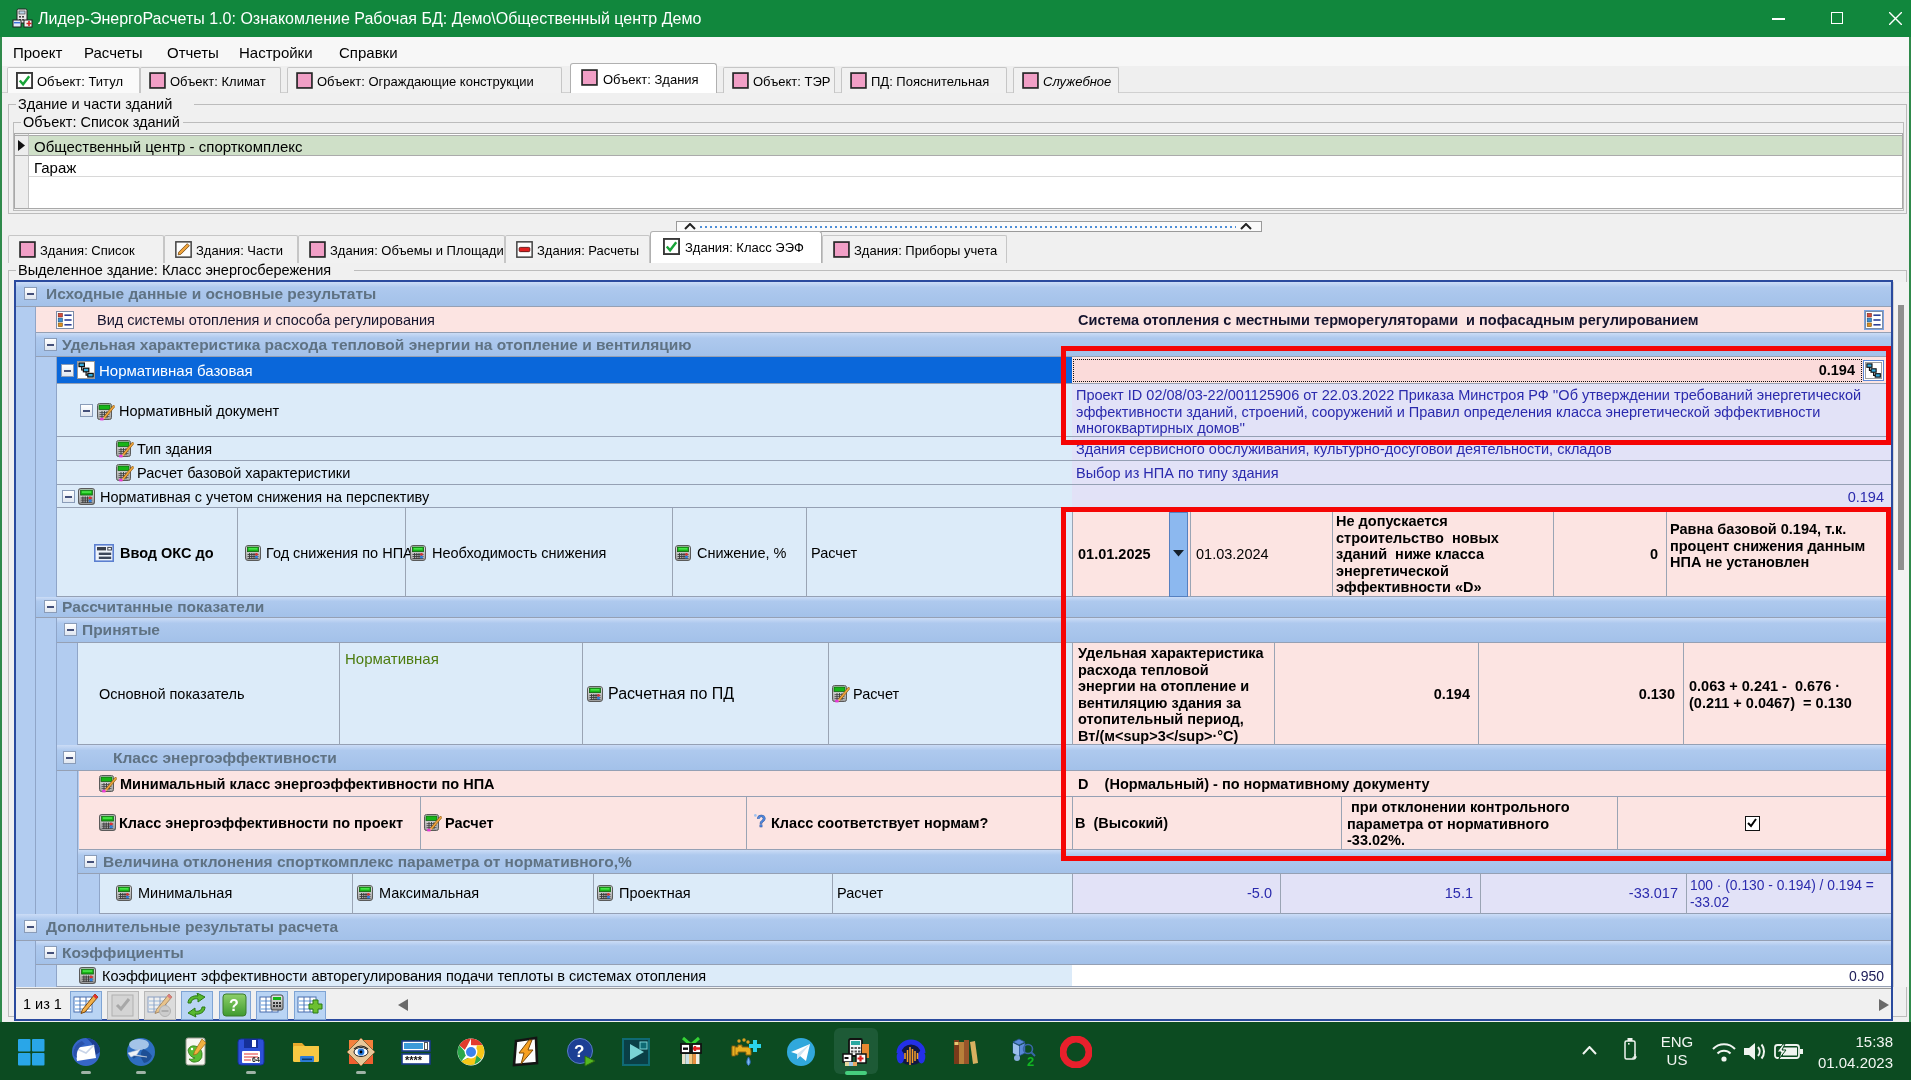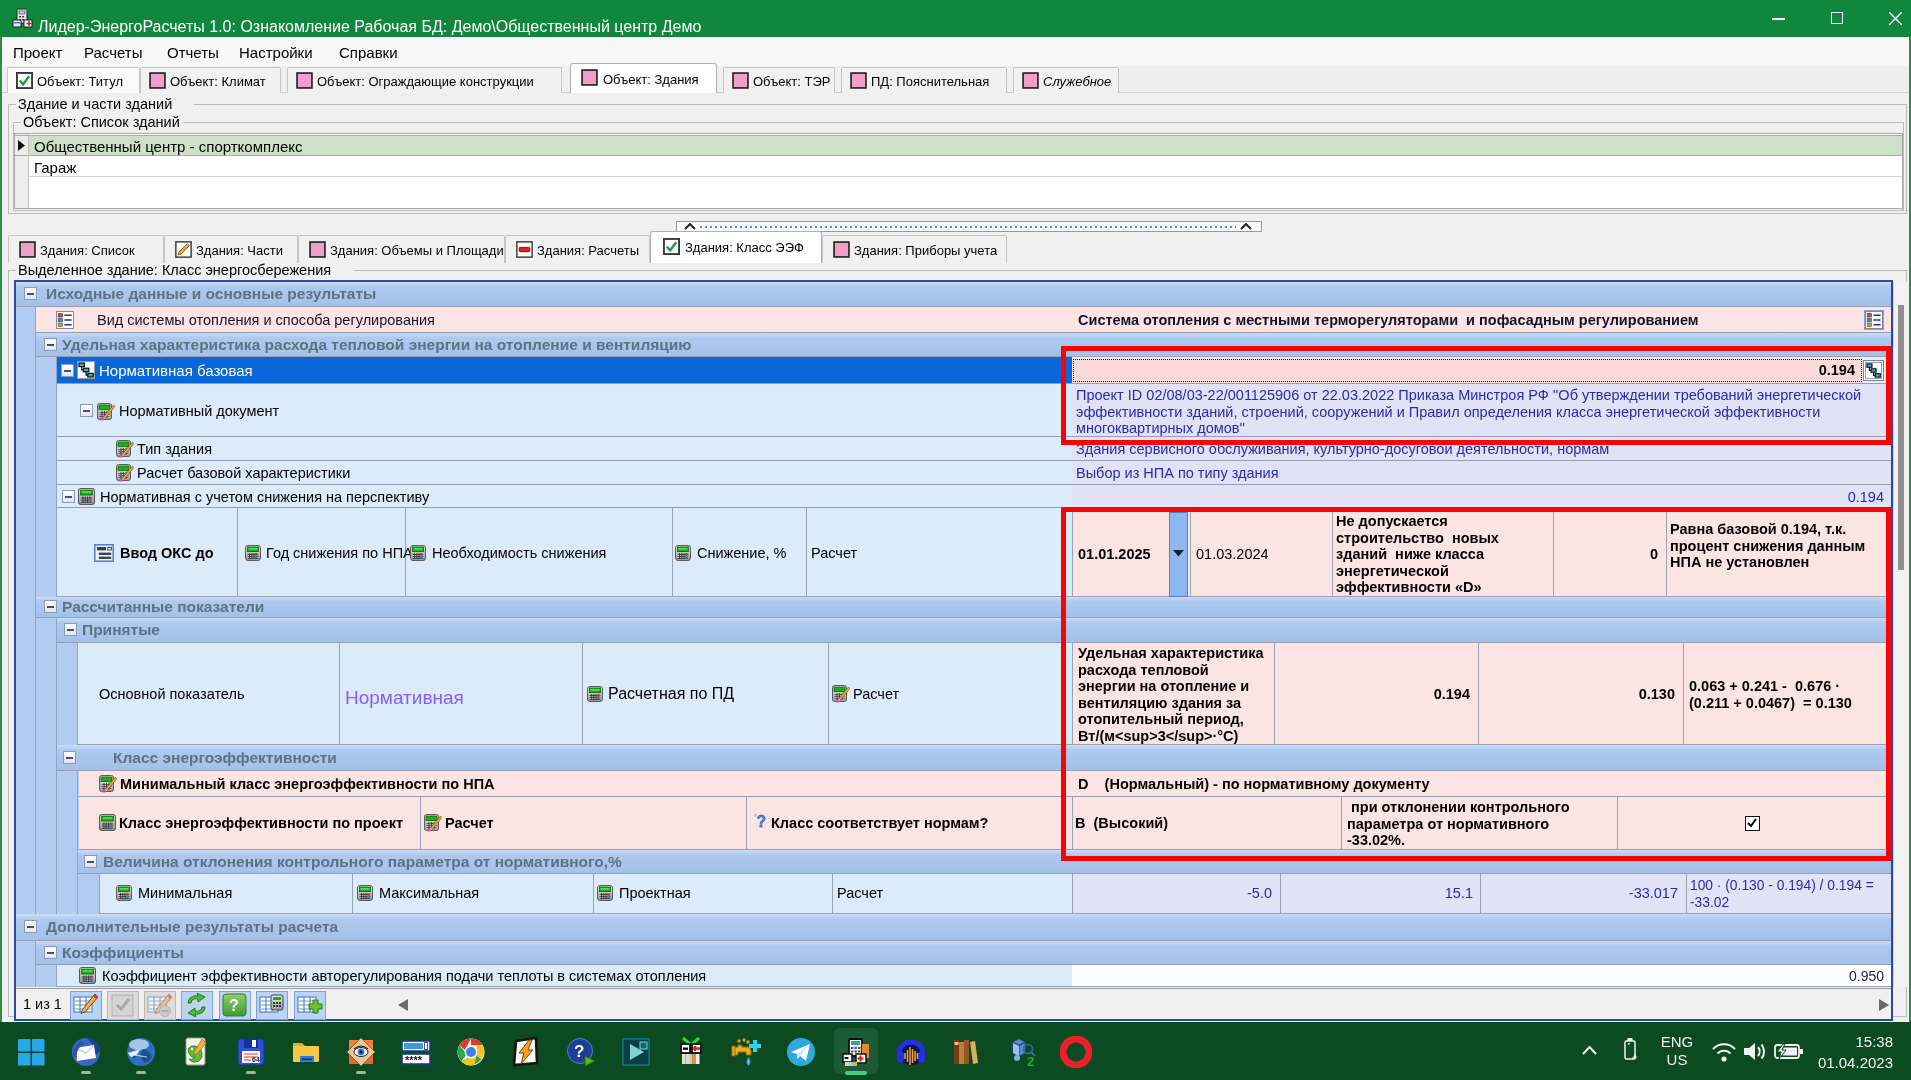--- a/index.html
+++ b/index.html
@@ -110,21 +110,21 @@
       <rect x="7" y="8" width="2" height="1.6"></rect>
       <rect x="10" y="8" width="2" height="1.6"></rect>
       <rect x="7" y="11" width="2" height="1.6"></rect>
       <rect x="10" y="11" width="2" height="1.6"></rect>
     </g>
 <rect x="1" y="12" width="8" height="7" fill="#dfeaf6" stroke="#222"></rect>
 <rect x="12" y="12" width="8" height="7" fill="#f3f3f3" stroke="#222"></rect>
 <path d="M14.5,15.5 h5 M17,13 v5" stroke="#d02020" stroke-width="1.6"></path>
 <rect x="2" y="14" width="6" height="1.4" fill="#3a6fd8"></rect>
 </svg>
-<div style="position:absolute;left:38px;top:19px;transform:translateY(-50%);font-size:16px;font-weight:400;color:#fff;white-space:pre;margin-top:8px;">Лидер-ЭнергоРасчеты 1.0: Ознакомление Рабочая БД: Демо\Общественный центр Демо</div>
+<div style="position:absolute;left:38px;top:19px;transform:translateY(-50%);font-size:16px;font-weight:400;color:#fff;white-space:pre;">Лидер-ЭнергоРасчеты 1.0: Ознакомление Рабочая БД: Демо\Общественный центр Демо</div>
 <div style="position:absolute;left:1772px;top:18px;width:13px;height:1.5px;background:#fff"></div>
 <div style="position:absolute;left:1831px;top:12px;width:12px;height:12px;border:1.4px solid #fff"></div>
 <svg style="position:absolute;left:1889px;top:12px" width="13" height="13">
     <path d="M0,0 L13,13 M13,0 L0,13" stroke="#fff" stroke-width="1.4"></path>
   </svg>
 <div style="position:absolute;left:0px;top:37px;width:1911px;height:29px;background:#f7f7f7;"></div>
 <div style="position:absolute;left:13px;top:52px;transform:translateY(-50%);font-size:15px;font-weight:400;color:#000;white-space:pre;">Проект</div>
 <div style="position:absolute;left:84px;top:52px;transform:translateY(-50%);font-size:15px;font-weight:400;color:#000;white-space:pre;">Расчеты</div>
 <div style="position:absolute;left:167px;top:52px;transform:translateY(-50%);font-size:15px;font-weight:400;color:#000;white-space:pre;">Отчеты</div>
 <div style="position:absolute;left:239px;top:52px;transform:translateY(-50%);font-size:15px;font-weight:400;color:#000;white-space:pre;">Настройки</div>
@@ -271,21 +271,21 @@
     <use href="#calcpen"></use>
   </svg>
 <div style="position:absolute;left:119px;top:411px;transform:translateY(-50%);font-size:14.5px;font-weight:400;color:#000;white-space:pre;">Нормативный документ</div>
 <div style="position:absolute;left:1076px;top:387px;font-size:14.5px;line-height:16.5px;font-weight:400;color:#2a2aad;white-space:pre;">Проект ID 02/08/03-22/001125906 от 22.03.2022 Приказа Минстроя РФ ''Об утверждении требований энергетической<br>эффективности зданий, строений, сооружений и Правил определения класса энергетической эффективности<br>многоквартирных домов''</div>
 <div style="position:absolute;left:57px;top:437px;width:1015px;height:24px;background:#dcebf9;border-bottom:1px solid #95a0b4;"></div>
 <div style="position:absolute;left:1072px;top:437px;width:819px;height:24px;background:#e2e2f7;border-bottom:1px solid #95a0b4;"></div>
 <svg style="position:absolute;left:116px;top:440px;" width="18" height="18">
     <use href="#calcpen"></use>
   </svg>
 <div style="position:absolute;left:137px;top:449px;transform:translateY(-50%);font-size:14.5px;font-weight:400;color:#000;white-space:pre;">Тип здания</div>
-<div style="position:absolute;left:1076px;top:449px;transform:translateY(-50%);font-size:14.5px;font-weight:400;color:#2a2aad;white-space:pre;">Здания сервисного обслуживания, культурно-досуговой деятельности, нормам</div>
+<div style="position:absolute;left:1076px;top:449px;transform:translateY(-50%);font-size:14.5px;font-weight:400;color:#2a2aad;white-space:pre;">Здания сервисного обслуживания, культурно-досуговой деятельности, складов</div>
 <div style="position:absolute;left:57px;top:461px;width:1015px;height:24px;background:#dcebf9;border-bottom:1px solid #95a0b4;"></div>
 <div style="position:absolute;left:1072px;top:461px;width:819px;height:24px;background:#e2e2f7;border-bottom:1px solid #95a0b4;"></div>
 <svg style="position:absolute;left:116px;top:464px;" width="18" height="18">
     <use href="#calcpen"></use>
   </svg>
 <div style="position:absolute;left:137px;top:473px;transform:translateY(-50%);font-size:14.5px;font-weight:400;color:#000;white-space:pre;">Расчет базовой характеристики</div>
 <div style="position:absolute;left:1076px;top:473px;transform:translateY(-50%);font-size:14.5px;font-weight:400;color:#2a2aad;white-space:pre;">Выбор из НПА по типу здания</div>
 <div style="position:absolute;left:57px;top:485px;width:1015px;height:23px;background:#dcebf9;border-bottom:1px solid #95a0b4;"></div>
 <div style="position:absolute;left:1072px;top:485px;width:819px;height:23px;background:#e2e2f7;border-bottom:1px solid #95a0b4;"></div>
 <div style="position:absolute;left:62px;top:490px;width:13px;height:13px;background:linear-gradient(180deg,#fff,#dfe6f0);border:1px solid #8a9cb8;box-sizing:border-box;">
@@ -346,21 +346,21 @@
 <div style="position:absolute;left:78px;top:643px;width:994px;height:102px;background:#dcebf9;border-bottom:1px solid #95a0b4;"></div>
 <div style="position:absolute;left:1072px;top:643px;width:819px;height:102px;background:#fce4e2;border-bottom:1px solid #95a0b4;"></div>
 <div style="position:absolute;left:339px;top:643px;width:1px;height:102px;background:#9aa4b4;"></div>
 <div style="position:absolute;left:582px;top:643px;width:1px;height:102px;background:#9aa4b4;"></div>
 <div style="position:absolute;left:828px;top:643px;width:1px;height:102px;background:#9aa4b4;"></div>
 <div style="position:absolute;left:1072px;top:643px;width:1px;height:102px;background:#9aa4b4;"></div>
 <div style="position:absolute;left:1274px;top:643px;width:1px;height:102px;background:#9aa4b4;"></div>
 <div style="position:absolute;left:1478px;top:643px;width:1px;height:102px;background:#9aa4b4;"></div>
 <div style="position:absolute;left:1683px;top:643px;width:1px;height:102px;background:#9aa4b4;"></div>
 <div style="position:absolute;left:99px;top:694px;transform:translateY(-50%);font-size:14.5px;font-weight:400;color:#000;white-space:pre;">Основной показатель</div>
-<div style="position:absolute;left:345px;top:698px;transform:translateY(-50%);font-size:19px;font-weight:400;color:#8b5cf6;white-space:pre;">Нормативная</div>
+<div style="position:absolute;left:345px;top:658px;transform:translateY(-50%);font-size:15px;font-weight:400;color:#4d7c0f;white-space:pre;">Нормативная</div>
 <svg style="position:absolute;left:587px;top:686px;" width="16" height="16">
     <use href="#calc"></use>
   </svg>
 <div style="position:absolute;left:608px;top:694px;transform:translateY(-50%);font-size:16px;font-weight:400;color:#000;white-space:pre;">Расчетная по ПД</div>
 <svg style="position:absolute;left:832px;top:685px;" width="18" height="18">
     <use href="#calcpen"></use>
   </svg>
 <div style="position:absolute;left:853px;top:694px;transform:translateY(-50%);font-size:14.5px;font-weight:400;color:#000;white-space:pre;">Расчет</div>
 <div style="position:absolute;left:1078px;top:645px;font-size:14.5px;line-height:16.5px;font-weight:700;color:#000;white-space:pre;">Удельная характеристика<br>расхода тепловой<br>энергии на отопление и<br>вентиляцию здания за<br>отопительный период,<br>Вт/(м&lt;sup&gt;3&lt;/sup&gt;·°C)</div>
 <div style="position:absolute;right:441px;top:694px;transform:translateY(-50%);font-size:14.5px;font-weight:700;color:#000;white-space:pre;">0.194</div>
@@ -399,21 +399,21 @@
 <div style="position:absolute;left:1347px;top:799px;font-size:14.5px;line-height:16.5px;font-weight:700;color:#000;white-space:pre;"> при отклонении контрольного<br>параметра от нормативного<br>-33.02%.</div>
 <div style="position:absolute;left:1745px;top:816px;width:15px;height:15px;background:#fff;border:1.6px solid #111;">
     <svg width="12" height="12" style="position:absolute;left:0px;top:0px">
       <path d="M2,6 L5,9 L10,2" fill="none" stroke="#000" stroke-width="2"></path>
     </svg>
   </div>
 <div style="position:absolute;left:78px;top:850px;width:1813px;height:24px;background:linear-gradient(180deg,#cbdcf6 0,#aec9ee 22%,#a3c1e9 100%);border-bottom:1px solid #95a0b4;"></div>
 <div style="position:absolute;left:84px;top:855px;width:13px;height:13px;background:linear-gradient(180deg,#fff,#dfe6f0);border:1px solid #8a9cb8;box-sizing:border-box;">
     <div style="position:absolute;left:2px;top:5px;width:7px;height:2px;background:#44507a;"></div>
   </div>
-<div style="position:absolute;left:103px;top:862px;transform:translateY(-50%);font-size:15.5px;font-weight:700;color:#5f7283;white-space:pre;">Величина отклонения контрольного параметра от нормативного,%</div>
+<div style="position:absolute;left:103px;top:862px;transform:translateY(-50%);font-size:15.5px;font-weight:700;color:#5f7283;white-space:pre;">Величина отклонения спорткомплекс параметра от нормативного,%</div>
 <div style="position:absolute;left:100px;top:874px;width:972px;height:40px;background:#dcebf9;border-bottom:1px solid #95a0b4;"></div>
 <div style="position:absolute;left:1072px;top:874px;width:819px;height:40px;background:#e2e2f7;border-bottom:1px solid #95a0b4;"></div>
 <div style="position:absolute;left:352px;top:874px;width:1px;height:40px;background:#9aa4b4;"></div>
 <div style="position:absolute;left:593px;top:874px;width:1px;height:40px;background:#9aa4b4;"></div>
 <div style="position:absolute;left:832px;top:874px;width:1px;height:40px;background:#9aa4b4;"></div>
 <div style="position:absolute;left:1072px;top:874px;width:1px;height:40px;background:#9aa4b4;"></div>
 <div style="position:absolute;left:1280px;top:874px;width:1px;height:40px;background:#9aa4b4;"></div>
 <div style="position:absolute;left:1480px;top:874px;width:1px;height:40px;background:#9aa4b4;"></div>
 <div style="position:absolute;left:1686px;top:874px;width:1px;height:40px;background:#9aa4b4;"></div>
 <svg style="position:absolute;left:116px;top:885px;" width="16" height="16">

